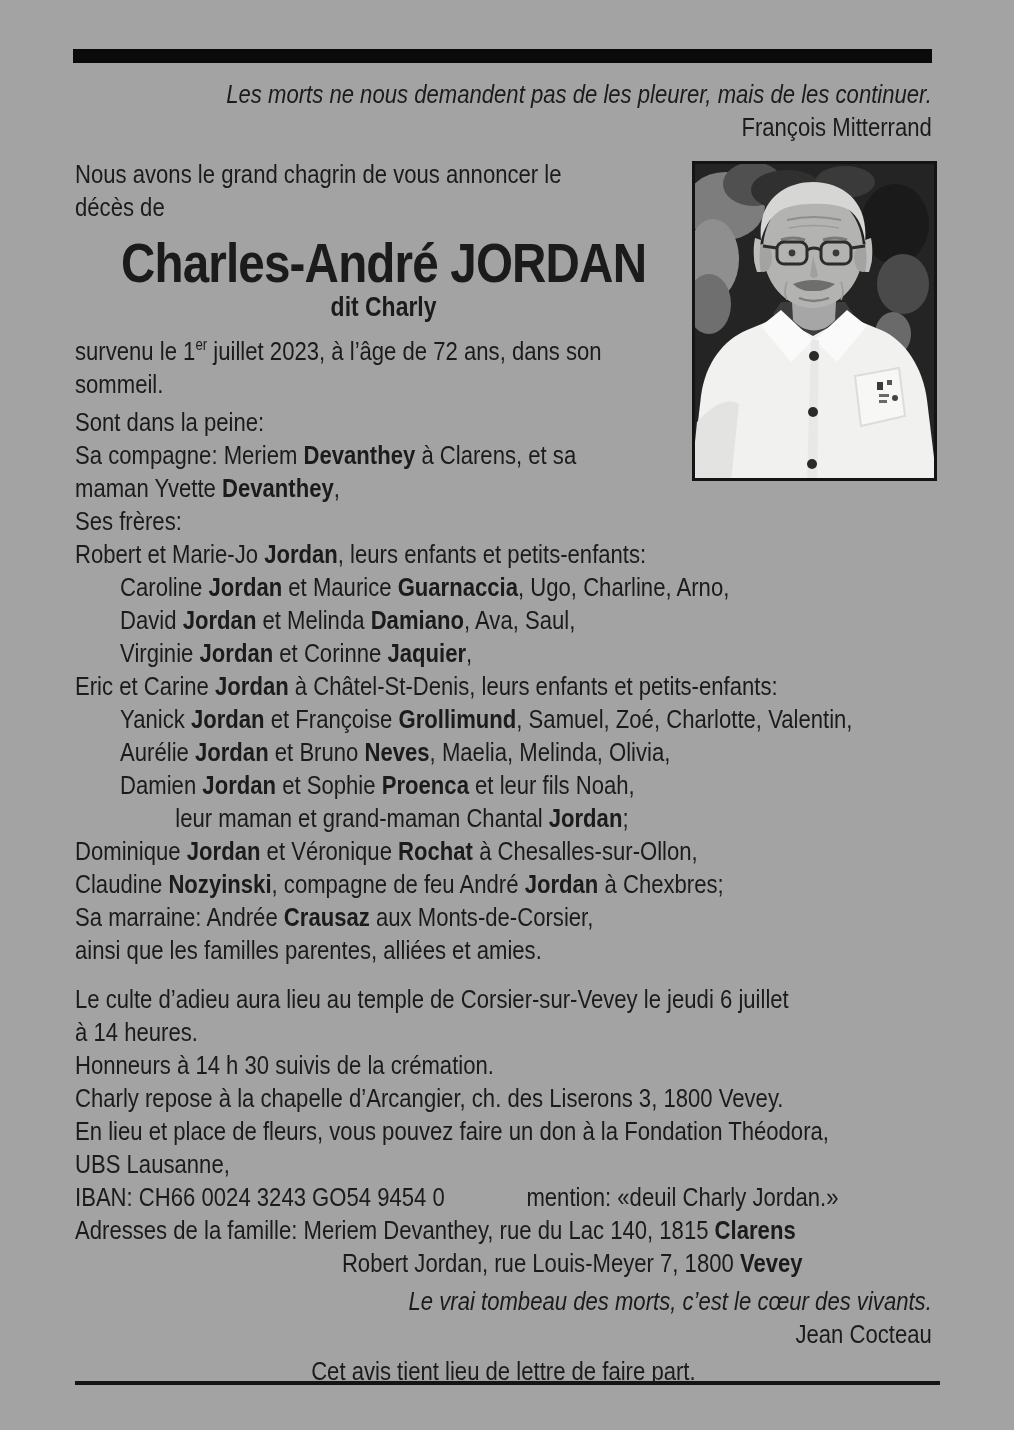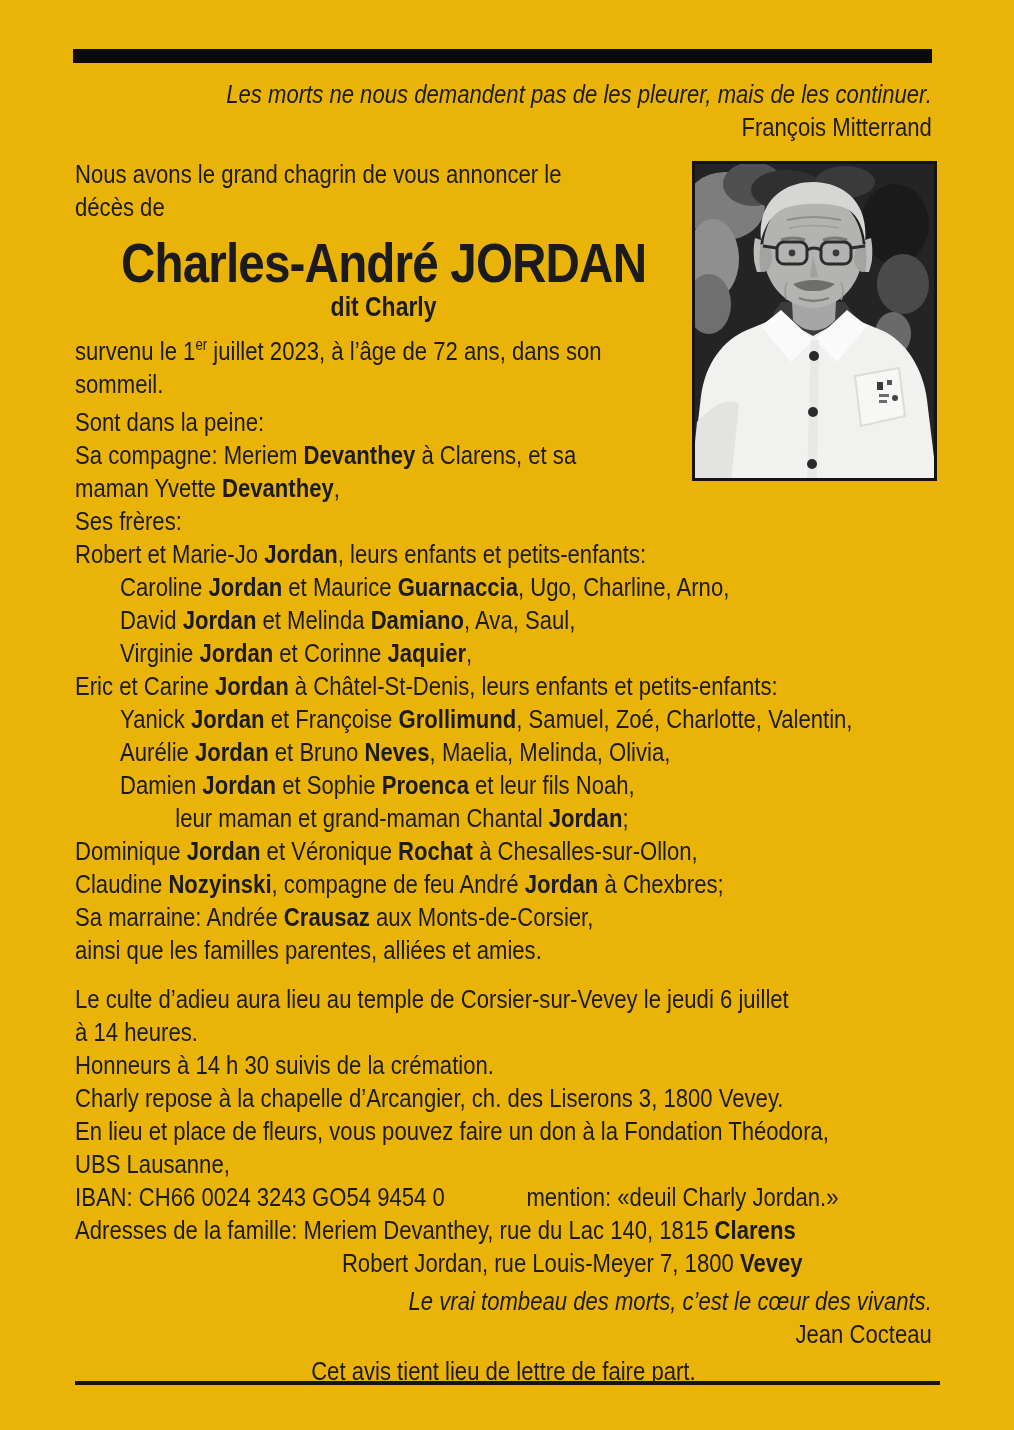--- a/index.html
+++ b/index.html
@@ -4,21 +4,21 @@
 <style>
   html,body{margin:0;padding:0;}
   body{
     width:1014px;height:1430px;
     background:#fbfbfa;
     font-family:"Liberation Sans","DejaVu Sans",sans-serif;
     color:#1b1b1b;
     overflow:hidden;
     position:relative;
   }
-  .page{position:relative;width:1014px;height:1430px;background:#eab308;}
+  .page{position:relative;width:1014px;height:1430px;background:#a3a3a3;}
   .topbar{position:absolute;left:73px;top:49px;width:859px;height:14px;background:#0a0a0a;}
   .bottomrule{position:absolute;left:75px;top:1381px;width:865px;height:4px;background:#151515;}
 
   
   .content{
     position:absolute;left:75px;top:78px;
     width:1008px;
     transform:scaleX(0.85);
     transform-origin:0 0;
     font-size:26px;line-height:33px;

